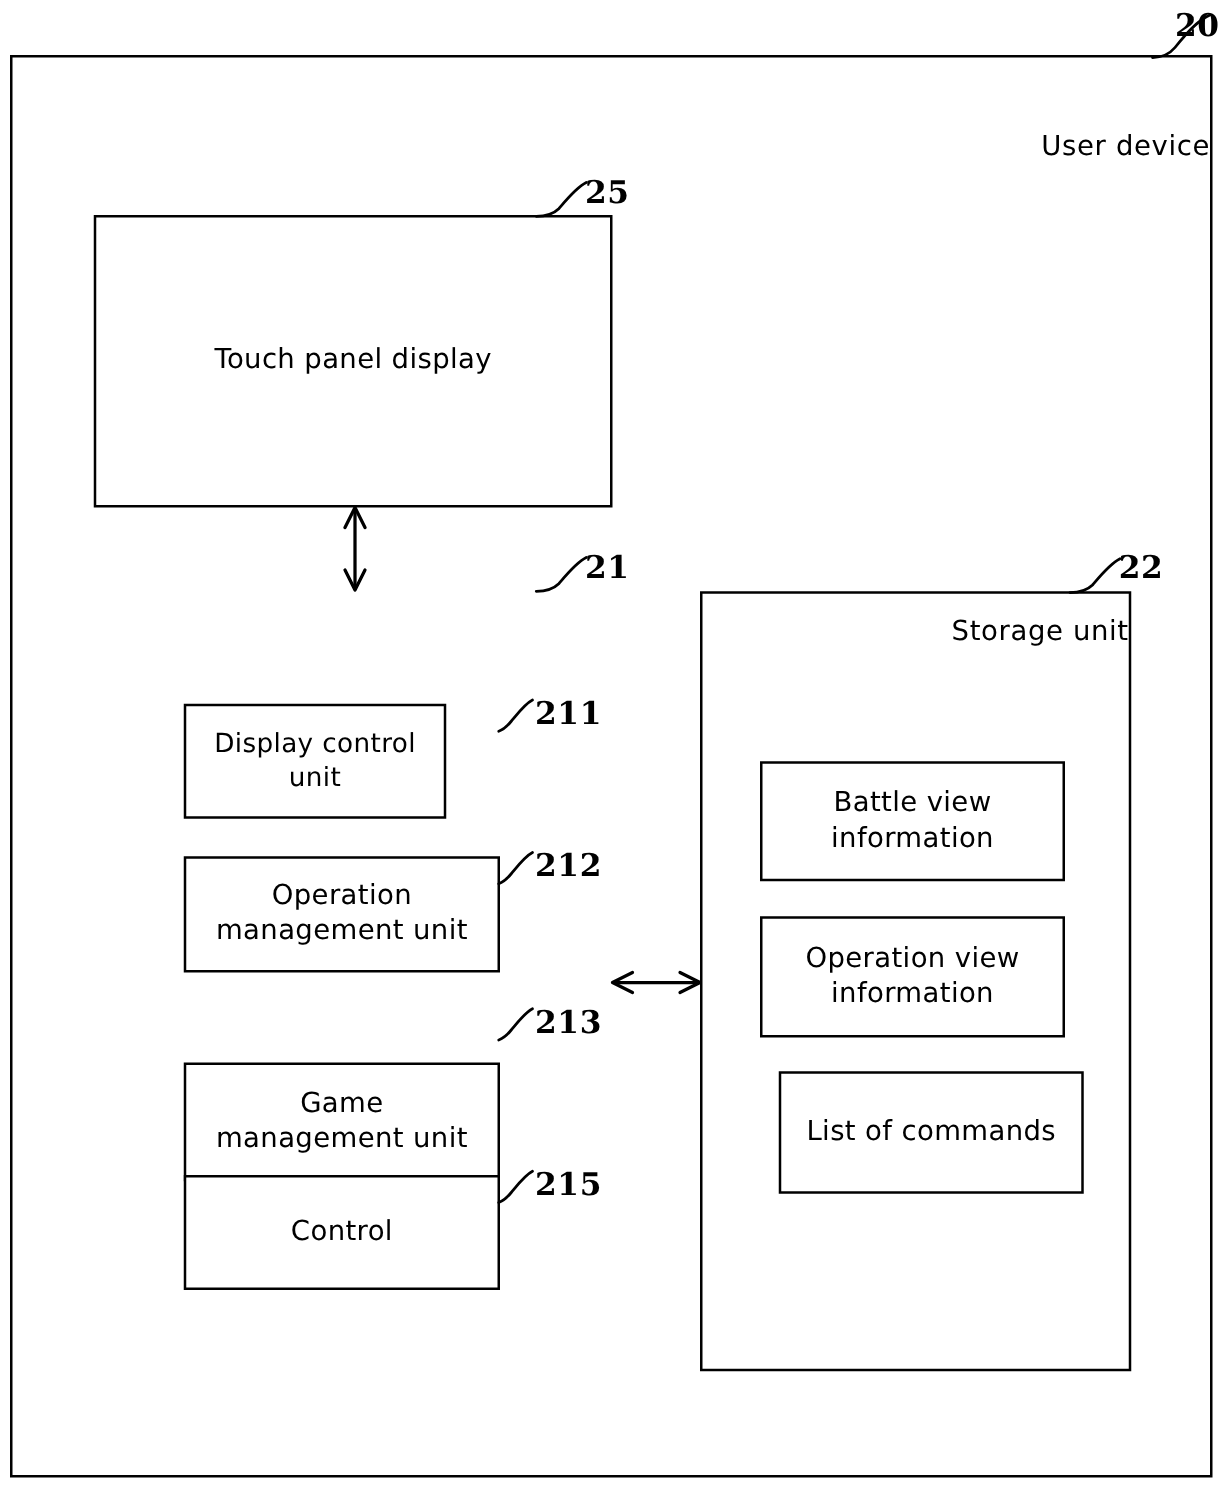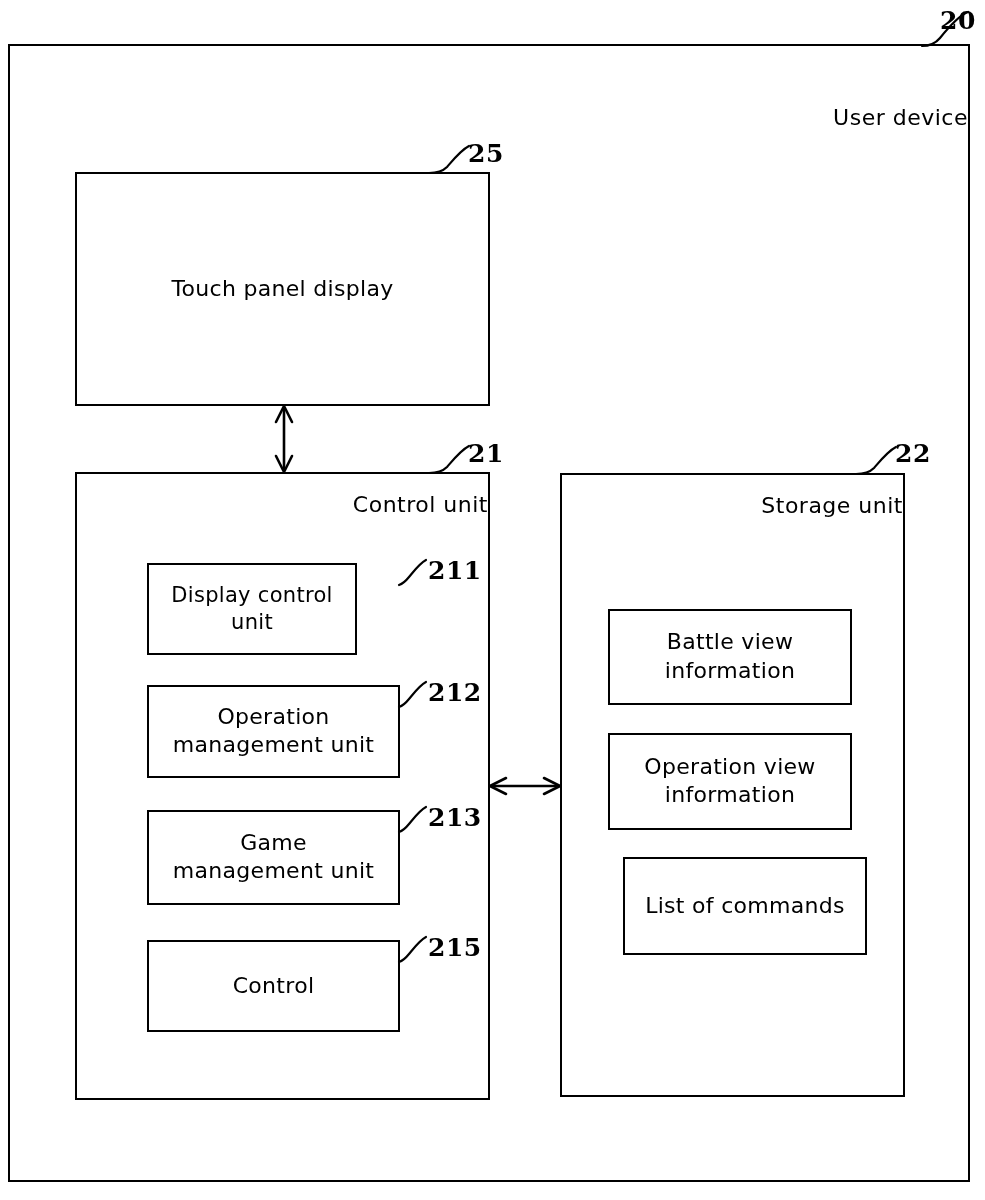--- a/index.html
+++ b/index.html
@@ -94,23 +94,20 @@
     <path d="M 44 6 C 36 10, 28 20, 22 27 C 17 32, 10 33, 4 33" fill="none" stroke="#000" stroke-width="2.2" stroke-linecap="round"></path>
   </svg>
   <div class="ref-num" style="left:468px; top:141px;">25</div>
 
   <svg class="arrow" style="left:268px; top:404px; width:32px; height:70px;" viewBox="0 0 32 70">
     <line x1="16" y1="4" x2="16" y2="66" stroke="#000" stroke-width="2.6"></line>
     <path d="M 16 2 L 8 18 M 16 2 L 24 18" fill="none" stroke="#000" stroke-width="2.6" stroke-linecap="round"></path>
     <path d="M 16 68 L 8 52 M 16 68 L 24 52" fill="none" stroke="#000" stroke-width="2.6" stroke-linecap="round"></path>
   </svg>
 
-  <div class="box inner" style="left:75px; top:472px; width:415px; height:628px;">
-    <div class="box-title" style="top:17px;">Control unit</div>
-  </div>
   <svg class="leader" style="left:425px; top:440px; width:68px; height:40px;" viewBox="0 0 68 40">
     <path d="M 44 6 C 36 10, 28 20, 22 27 C 17 32, 10 33, 4 33" fill="none" stroke="#000" stroke-width="2.2" stroke-linecap="round"></path>
   </svg>
   <div class="ref-num" style="left:468px; top:441px;">21</div>
 
   <div class="box inner" style="left:147px; top:563px; width:210px; height:92px;">
     <div class="centered-label" style="font-size:21px;">Display control unit</div>
   </div>
   <svg class="leader" style="left:396px; top:556px; width:40px; height:36px;" viewBox="0 0 40 36">
     <path d="M 30 4 C 24 7, 18 15, 13 21 C 9 26, 6 28, 3 29" fill="none" stroke="#000" stroke-width="2.2" stroke-linecap="round"></path>
@@ -119,21 +116,21 @@
 
   <div class="box inner" style="left:147px; top:685px; width:253px; height:93px;">
     <div class="centered-label">Operation
 management unit</div>
   </div>
   <svg class="leader" style="left:396px; top:678px; width:40px; height:36px;" viewBox="0 0 40 36">
     <path d="M 30 4 C 24 7, 18 15, 13 21 C 9 26, 6 28, 3 29" fill="none" stroke="#000" stroke-width="2.2" stroke-linecap="round"></path>
   </svg>
   <div class="ref-num" style="left:428px; top:680px;">212</div>
 
-  <div class="box inner" style="left:147px; top:810px; width:253px; height:95px;">
+  <div class="box inner" style="left:147px; top:850px; width:253px; height:95px;">
     <div class="centered-label">Game
 management unit</div>
   </div>
   <svg class="leader" style="left:396px; top:803px; width:40px; height:36px;" viewBox="0 0 40 36">
     <path d="M 30 4 C 24 7, 18 15, 13 21 C 9 26, 6 28, 3 29" fill="none" stroke="#000" stroke-width="2.2" stroke-linecap="round"></path>
   </svg>
   <div class="ref-num" style="left:428px; top:805px;">213</div>
 
   <div class="box inner" style="left:147px; top:940px; width:253px; height:92px;">
     <div class="centered-label">Control</div>

